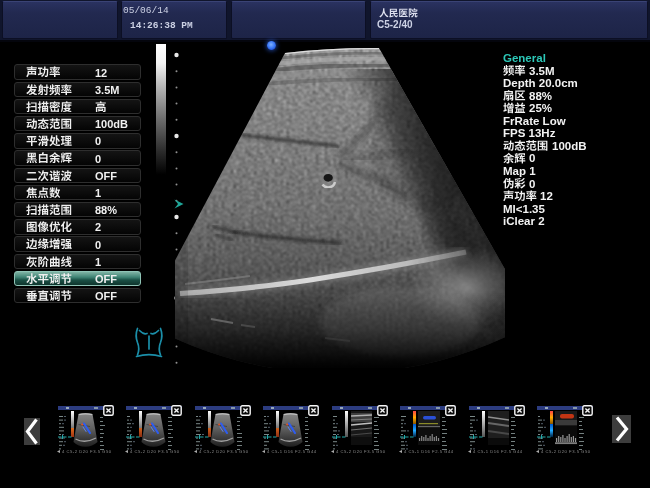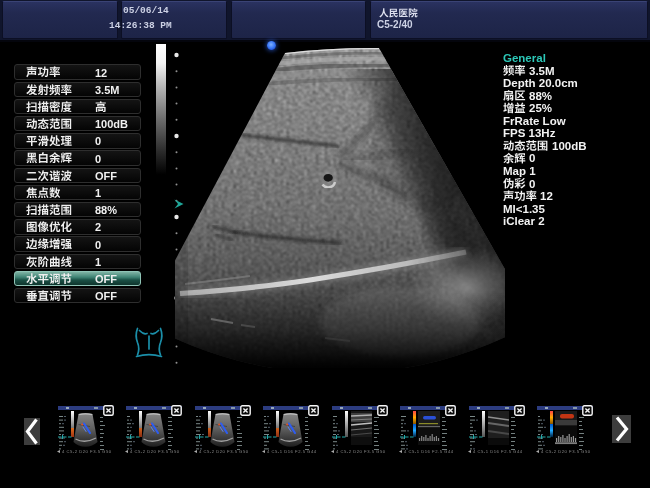--- a/index.html
+++ b/index.html
@@ -6,22 +6,22 @@
 .abs{position:absolute}
 .lat{position:absolute;font-family:"Liberation Sans",sans-serif;font-weight:bold;font-size:11px;color:#f0f0f0;white-space:nowrap}
 .mono{position:absolute;font-family:"Liberation Mono",monospace;font-size:11px;color:#c9cede;white-space:nowrap}
 </style></head><body>
 <div id="page">
 <div class="abs" style="left:0;top:0;width:650px;height:42px;background:#10152c;border-bottom:2px solid #04050c"></div>
 <div class="abs" style="left:2px;top:1px;width:116px;height:38px;background:linear-gradient(180deg,#2a3260 0%,#222950 30%,#1d2447 100%);border:1px solid #0c0f24;border-top-color:#3a4375;border-radius:2px"></div>
 <div class="abs" style="left:121px;top:1px;width:106px;height:38px;background:linear-gradient(180deg,#2a3260 0%,#222950 30%,#1d2447 100%);border:1px solid #0c0f24;border-top-color:#3a4375;border-radius:2px"></div>
 <div class="abs" style="left:231px;top:1px;width:135px;height:38px;background:linear-gradient(180deg,#2a3260 0%,#222950 30%,#1d2447 100%);border:1px solid #0c0f24;border-top-color:#3a4375;border-radius:2px"></div>
 <div class="abs" style="left:370px;top:1px;width:278px;height:38px;background:linear-gradient(180deg,#2a3260 0%,#222950 30%,#1d2447 100%);border:1px solid #0c0f24;border-top-color:#3a4375;border-radius:2px"></div>
-<div class="mono" style="left:123px;top:4.5px;font-size:9.5px;font-weight:bold;color:#ccd1e4">05/06/14</div>
-<div class="mono" style="left:109px;top:19.5px;font-size:9.5px;font-weight:bold;color:#ccd1e4">14:26:38 PM</div>
+<div class="mono" style="left:123px;top:4.5px;font-size:9.5px;font-weight:normal;color:#ccd1e4">05/06/14</div>
+<div class="mono" style="left:130px;top:19.5px;font-size:9.5px;font-weight:bold;color:#ccd1e4">14:26:38 PM</div>
 <svg style="position:absolute;left:379px;top:7.6px" width="39" height="11.7" viewBox="0 -8.5 39 11.7">
       <path d="M4.1 -8.2C4.0 -6.6 4.2 -2.2 0.3 -0.1C0.7 0.2 1.0 0.5 1.2 0.9C3.3 -0.3 4.3 -2.1 4.8 -3.8C5.4 -2.1 6.5 -0.2 8.6 0.8C8.8 0.5 9.1 0.1 9.5 -0.2C6.1 -1.7 5.5 -5.4 5.4 -6.7C5.4 -7.3 5.4 -7.8 5.4 -8.2Z M10.8 0.9C11.1 0.7 11.6 0.6 14.5 -0.1C14.5 -0.3 14.4 -0.9 14.4 -1.2L12.0 -0.6V-2.4H14.5C15.1 -0.6 16.1 0.8 17.3 0.8C18.2 0.8 18.6 0.4 18.8 -1.2C18.4 -1.3 18.0 -1.6 17.8 -1.8C17.7 -0.8 17.6 -0.4 17.4 -0.4C16.8 -0.4 16.2 -1.2 15.8 -2.4H18.6V-3.5H15.5C15.4 -3.9 15.3 -4.2 15.3 -4.6H17.9V-7.8H10.8V-1.0C10.8 -0.5 10.5 -0.2 10.3 -0.1C10.4 0.1 10.7 0.6 10.8 0.9ZM14.3 -3.5H12.0V-4.6H14.1C14.1 -4.2 14.2 -3.9 14.3 -3.5ZM12.0 -6.7H16.7V-5.7H12.0Z M28.5 -7.8H20.2V0.6H28.7V-0.5H27.2L27.9 -1.3C27.3 -1.8 26.4 -2.4 25.6 -2.9H28.2V-3.9H25.6V-4.8H27.8V-5.8H23.9C24.0 -6.0 24.0 -6.2 24.1 -6.4L23.0 -6.6C22.8 -5.9 22.3 -5.2 21.7 -4.8C21.9 -4.7 22.4 -4.4 22.6 -4.2C22.8 -4.4 23.0 -4.6 23.2 -4.8H24.4V-3.9H21.7V-2.9H24.2C24.0 -2.3 23.3 -1.8 21.7 -1.4C22.0 -1.2 22.3 -0.8 22.4 -0.6C23.8 -1.0 24.6 -1.5 25.1 -2.1C25.8 -1.6 26.7 -1.0 27.1 -0.5H21.3V-6.7H28.5Z M34.7 -8.0C34.9 -7.8 35.0 -7.4 35.1 -7.1H32.9V-5.2H33.6V-4.3H37.6V-5.2H38.4V-7.1H36.4C36.2 -7.5 36.0 -8.0 35.8 -8.3ZM33.9 -5.3V-6.1H37.3V-5.3ZM32.9 -3.6V-2.6H34.0C33.9 -1.3 33.6 -0.5 32.0 -0.1C32.3 0.2 32.6 0.6 32.7 0.9C34.6 0.2 35.0 -0.9 35.2 -2.6H35.8V-0.6C35.8 0.4 36.0 0.7 36.9 0.7C37.0 0.7 37.4 0.7 37.5 0.7C38.2 0.7 38.5 0.4 38.6 -1.0C38.3 -1.0 37.8 -1.2 37.6 -1.4C37.6 -0.4 37.6 -0.2 37.4 -0.2C37.3 -0.2 37.1 -0.2 37.1 -0.2C36.9 -0.2 36.9 -0.3 36.9 -0.6V-2.6H38.4V-3.6ZM29.8 -7.9V0.8H30.8V-6.8H31.6C31.4 -6.2 31.2 -5.4 31.0 -4.8C31.6 -4.1 31.7 -3.5 31.7 -3.0C31.7 -2.7 31.6 -2.5 31.5 -2.4C31.4 -2.4 31.4 -2.4 31.3 -2.4C31.1 -2.4 31.0 -2.4 30.8 -2.4C31.0 -2.1 31.1 -1.7 31.1 -1.4C31.3 -1.4 31.5 -1.4 31.7 -1.4C31.9 -1.4 32.1 -1.5 32.3 -1.6C32.6 -1.8 32.7 -2.3 32.7 -2.9C32.7 -3.5 32.6 -4.2 32.0 -4.9C32.3 -5.7 32.6 -6.7 32.8 -7.5L32.1 -7.9L31.9 -7.9Z" fill="#dde0ee"></path>
     </svg>
 <div class="lat" style="left:377px;top:18.5px;font-size:10px;font-weight:bold;color:#ccd1e4">C5-2/40</div>
 <div class="abs" style="left:14px;top:64.3px;width:127px;height:15.6px;background:linear-gradient(180deg,#141414,#040404);border:1px solid #2e2e2e;border-radius:3px"></div>
 <svg style="position:absolute;left:26px;top:66.4px" width="34" height="13.5" viewBox="0 -10.1 34 13.5">
       <path d="M5.0 -9.8V-8.9H0.7V-7.7H5.0V-7.0H1.4V-5.9H10.3V-7.0H6.4V-7.7H10.8V-8.9H6.4V-9.8ZM1.6 -5.2V-3.8C1.6 -2.6 1.5 -1.0 0.2 0.1C0.5 0.3 1.1 0.8 1.3 1.1C2.1 0.3 2.6 -0.7 2.8 -1.7H8.7V-1.1H10.1V-5.2ZM8.7 -2.9H6.4V-4.1H8.7ZM3.0 -2.9C3.0 -3.2 3.0 -3.5 3.0 -3.8V-4.1H5.1V-2.9Z M11.8 -2.4 12.1 -0.9C13.4 -1.3 15.1 -1.7 16.6 -2.2L16.4 -3.5L14.8 -3.1V-7.2H16.3V-8.5H12.0V-7.2H13.5V-2.7C12.8 -2.6 12.3 -2.5 11.8 -2.4ZM18.1 -9.6 18.1 -7.3H16.5V-6.0H18.0C17.9 -3.3 17.3 -1.3 15.0 -0.1C15.4 0.2 15.8 0.7 16.0 1.0C18.5 -0.5 19.2 -2.9 19.4 -6.0H21.0C20.8 -2.4 20.7 -0.9 20.4 -0.6C20.3 -0.5 20.2 -0.4 20.0 -0.4C19.7 -0.4 19.2 -0.4 18.6 -0.5C18.8 -0.1 19.0 0.5 19.0 0.9C19.6 0.9 20.3 0.9 20.6 0.9C21.1 0.8 21.4 0.7 21.7 0.2C22.1 -0.3 22.2 -2.0 22.3 -6.7C22.3 -6.9 22.3 -7.3 22.3 -7.3H19.5L19.5 -9.6Z M32.4 -7.4C32.0 -6.9 31.4 -6.3 30.9 -5.9L31.9 -5.3C32.4 -5.7 33.0 -6.2 33.5 -6.7ZM23.8 -6.6C24.4 -6.2 25.2 -5.7 25.5 -5.3L26.5 -6.1C26.1 -6.5 25.3 -7.0 24.7 -7.3ZM23.5 -2.4V-1.1H28.0V1.0H29.5V-1.1H34.0V-2.4H29.5V-3.1H28.0V-2.4ZM27.7 -9.5 28.1 -8.9H23.8V-7.6H27.7C27.5 -7.2 27.2 -6.9 27.1 -6.8C26.9 -6.6 26.8 -6.4 26.6 -6.4C26.7 -6.1 26.9 -5.6 27.0 -5.3C27.1 -5.4 27.4 -5.5 28.3 -5.5C27.9 -5.1 27.5 -4.8 27.4 -4.7C27.0 -4.4 26.7 -4.2 26.4 -4.1C26.5 -3.8 26.7 -3.2 26.7 -3.0C27.0 -3.1 27.5 -3.2 30.2 -3.5C30.3 -3.3 30.4 -3.1 30.5 -2.9L31.5 -3.3C31.4 -3.6 31.3 -3.9 31.1 -4.3C31.8 -3.9 32.5 -3.3 32.9 -2.9L33.9 -3.8C33.4 -4.2 32.4 -4.8 31.6 -5.2L30.9 -4.6C30.7 -4.9 30.5 -5.2 30.3 -5.4L29.3 -5.0C29.4 -4.9 29.6 -4.7 29.7 -4.5L28.5 -4.4C29.4 -5.1 30.3 -6.0 31.1 -6.9L30.1 -7.5C29.9 -7.2 29.6 -6.9 29.3 -6.6L28.3 -6.6C28.6 -6.9 28.8 -7.2 29.1 -7.6H33.9V-8.9H29.7C29.6 -9.2 29.3 -9.5 29.1 -9.8ZM23.5 -4.1 24.1 -3.0C24.8 -3.3 25.6 -3.7 26.4 -4.1L26.6 -4.2L26.3 -5.2C25.3 -4.8 24.2 -4.3 23.5 -4.1Z" fill="#efefef"></path>
     </svg>
 <div class="lat" style="left:95px;top:66.5px">12</div>
 <div class="abs" style="left:14px;top:81.5px;width:127px;height:15.6px;background:linear-gradient(180deg,#141414,#040404);border:1px solid #2e2e2e;border-radius:3px"></div>

